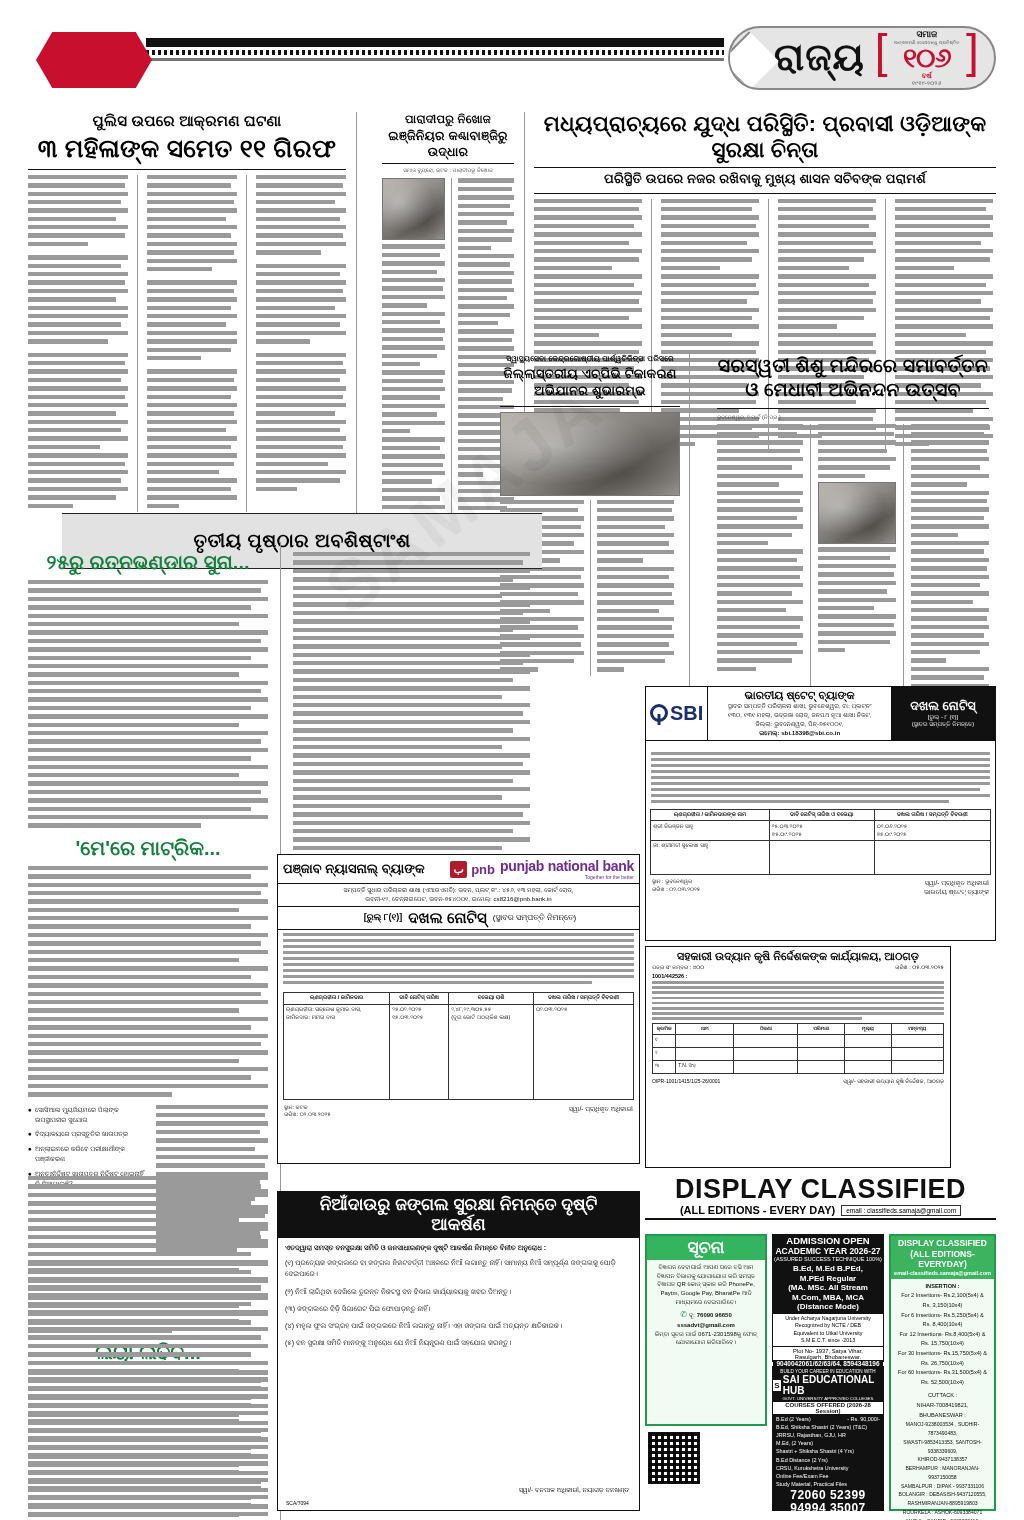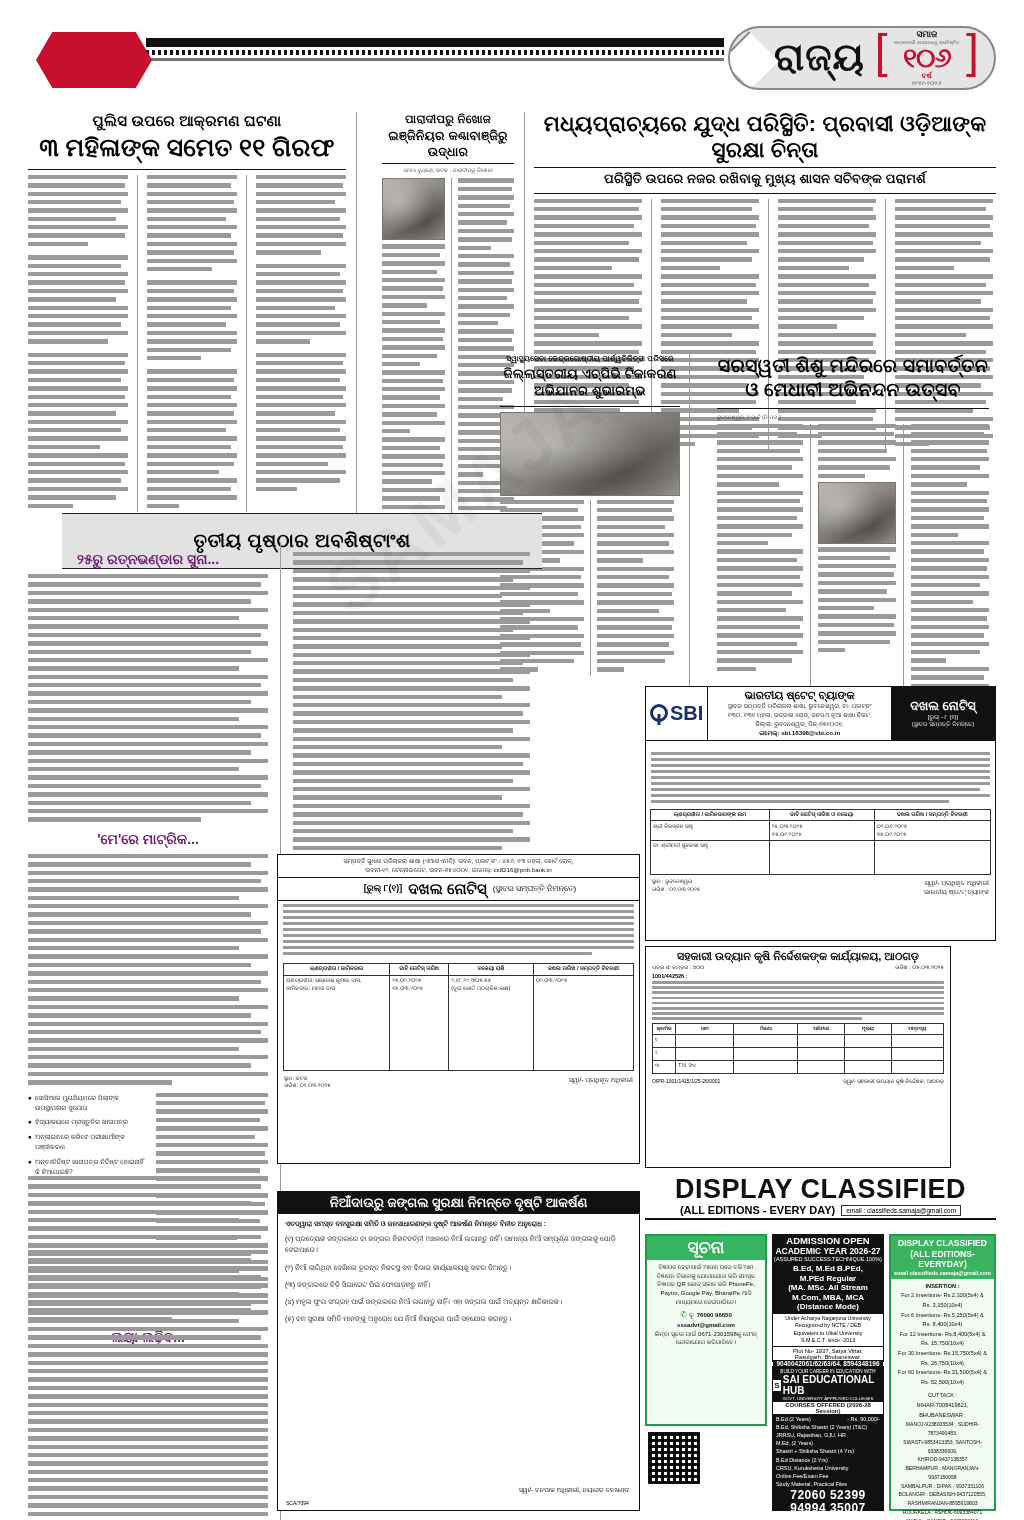--- a/index.html
+++ b/index.html
@@ -122,21 +122,21 @@
   .sep-line { border-bottom: 1.5px solid #111; margin: 6px 0 5px; }
   .vrule { border-left: 1px solid #999; }
 
   .section-band {
     background: #e2e2e2;
     border-top: 1.5px solid #222; border-bottom: 1.5px solid #222;
     text-align: center; font-weight: bold; font-size: 19px;
     padding: 16px 0; color: #000; letter-spacing: .5px;
   }
   .sub-head {
-    font-weight: bold; font-size: 14px; color: #701a75;
+    font-weight: bold; font-size: 20px; color: #15803d;
     text-align: center; margin: 9px 0 6px;
   }
 
   .photo {
     background: linear-gradient(150deg,#b9b3ad 0%, #8d8a86 40%, #6f6b66 70%, #a9a49e 100%);
     border: 1px solid #777;
     position: relative; overflow: hidden;
   }
   .photo:after {
     content:""; position:absolute; inset:0;
@@ -240,21 +240,21 @@
         <div class="dates">୧୯୧୯-୨୦୨୬</div>
       </div>
     </div>
   </div>
 
   <div class="body-wrap">
     <div style="display:flex; gap:10px; align-items:flex-start;">
 
       <div style="width:318px;">
         <div class="hl-main kicker">ପୁଲିସ ଉପରେ ଆକ୍ରମଣ ଘଟଣା</div>
-        <div class="hl-main bighead" style="margin-top:2px;font-family:Liberation Serif, serif;">୩ ମହିଳାଙ୍କ ସମେତ ୧୧ ଗିରଫ</div>
+        <div class="hl-main bighead" style="margin-top:2px;">୩ ମହିଳାଙ୍କ ସମେତ ୧୧ ଗିରଫ</div>
         <div class="sep-line"></div>
         <div style="display:flex; gap:9px; margin-top:3px;">
           <div class="col-text" style="width:100px;">
             <div class="ln w100"></div>
               <div class="ln w97"></div>
               <div class="ln w100"></div>
               <div class="ln w93"></div>
               <div class="ln w100"></div>
               <div class="ln w88"></div>
               <div class="ln w100"></div>
@@ -1056,20 +1056,31 @@
         <div>ତାରିଖ : ୦୨.୦୩.୨୦୨୫</div>
       </div>
       <div class="sign">
         <div>ସ୍ୱା/- ପ୍ରାଧିକୃତ ଅଧିକାରୀ</div>
         <div>ଭାରତୀୟ ଷ୍ଟେଟ୍ ବ୍ୟାଙ୍କ</div>
       </div>
     </div>
   </div>
 
   <div class="ad-box" style="position:absolute; left:277px; top:828px; width:363px; height:310px;">
+    <div style="display:flex; align-items:center; padding:3px 5px; gap:5px; border-bottom:1px solid #111;">
+      <div style="font-weight:bold; font-size:13px; flex:1;">ପଞ୍ଜାବ ନ୍ୟାସନାଲ୍ ବ୍ୟାଙ୍କ</div>
+      <div class="pnb-logo">
+        <span class="pnb-mark">ب</span>
+        <span style="font-size:13px;font-weight:bold;color:#6f2c91;">pnb</span>
+      </div>
+      <div>
+        <div class="pnb-word">punjab national bank</div>
+        <div class="pnb-tag">Together for the better</div>
+      </div>
+    </div>
     <div class="ad-mini" style="text-align:center; padding:2px 4px; border-bottom:1px solid #111;">
       <div>ସମ୍ପତ୍ତି ସୁଧାର ପରିଚାଳନା ଶାଖା (ଏଆରଏମବି): ଭବନ, ପ୍ଲଟ୍ ନଂ.: ୪୫୬, ୧୩ ମହଲା, କୋର୍ଟ ରୋଡ୍,</div>
       <div>ଭବନୀ-୧୨, ଚେନ୍ନାଇପେଟ, ଭବନ-୭୫୪୦୦୧, ଇମେଲ୍: cs8216@pnb.bank.in</div>
     </div>
     <div style="text-align:center; padding:2px 0; border-bottom:1px solid #111; display:flex; align-items:center; justify-content:center; gap:6px;">
       <span style="font-size:9px; font-weight:bold;margin-left:23px;">[ରୁଲ୍ ୮(୧)]</span>
       <span style="font-size:15px; font-weight:bold;">ଦଖଲ ନୋଟିସ୍</span>
       <span style="font-size:8px;">(ସ୍ଥାବର ସମ୍ପତ୍ତି ନିମନ୍ତେ)</span>
     </div>
     <div style="padding:3px 5px;" class="col-text">
@@ -1174,21 +1185,21 @@
     <div style="border-bottom:2px solid #111; padding-bottom:2px;">
       <div class="disp-class-hd">DISPLAY CLASSIFIED</div>
       <div style="display:flex; align-items:center; justify-content:center; gap:6px; margin-top:1px;">
         <span class="disp-class-sub">(ALL EDITIONS - EVERY DAY)</span>
         <span class="email-chip">email : classifieds.samaja@gmail.com</span>
       </div>
     </div>
   </div>
 
   <div class="ad-box" style="position:absolute; left:277px; top:1165px; width:363px; height:320px;">
-    <div class="blk-hd" style="font-size:13px; padding:3px 16px;">ନିଆଁଦାଉରୁ ଜଙ୍ଗଲ ସୁରକ୍ଷା ନିମନ୍ତେ ଦୃଷ୍ଟି ଆକର୍ଷଣ</div>
+    <div class="blk-hd" style="font-size:17px; padding:3px 16px;">ନିଆଁଦାଉରୁ ଜଙ୍ଗଲ ସୁରକ୍ଷା ନିମନ୍ତେ ଦୃଷ୍ଟି ଆକର୍ଷଣ</div>
     <div style="padding:4px 7px; font-size:7px; line-height:1.6; color:#111;">
       <div style="font-weight:bold; margin-bottom:4px;">ଏତଦ୍ୱାରା ସମସ୍ତ ବନସୁରକ୍ଷା ସମିତି ଓ ଜନସାଧାରଣଙ୍କ ଦୃଷ୍ଟି ଆକର୍ଷଣ ନିମନ୍ତେ ବିନୀତ ଅନୁରୋଧ :</div>
       <div style="margin-bottom:6px;">(୧) ପ୍ରତ୍ୟେକ ଜଙ୍ଗଲରେ ବା ଜଙ୍ଗଲ ନିକଟବର୍ତ୍ତୀ ଅଞ୍ଚଳରେ ନିଆଁ ଲଗାନ୍ତୁ ନାହିଁ। ସାମାନ୍ୟ ନିଆଁ ସମ୍ପୂର୍ଣ୍ଣ ଜଙ୍ଗଲକୁ ପୋଡ଼ି ଦେଇପାରେ।</div>
       <div style="margin-bottom:6px;">(୨) ନିଆଁ ଲାଗିଥିବା ଦେଖିଲେ ତୁରନ୍ତ ନିକଟସ୍ଥ ବନ ବିଭାଗ କାର୍ଯ୍ୟାଳୟକୁ ଖବର ଦିଅନ୍ତୁ।</div>
       <div style="margin-bottom:6px;">(୩) ଜଙ୍ଗଲରେ ବିଡ଼ି ସିଗାରେଟ ପିଇ ଫୋପାଡ଼ନ୍ତୁ ନାହିଁ।</div>
       <div style="margin-bottom:6px;">(୪) ମହୁଲ ଫୁଲ ସଂଗ୍ରହ ପାଇଁ ଜଙ୍ଗଲରେ ନିଆଁ ଲଗାନ୍ତୁ ନାହିଁ। ଏହା ଜଙ୍ଗଲ ପାଇଁ ଅତ୍ୟନ୍ତ କ୍ଷତିକାରକ।</div>
       <div style="margin-bottom:6px;">(୫) ବନ ସୁରକ୍ଷା ସମିତି ମାନଙ୍କୁ ଅନୁରୋଧ ଯେ ନିଆଁ ନିୟନ୍ତ୍ରଣ ପାଇଁ ସହଯୋଗ କରନ୍ତୁ।</div>
     </div>
     <div style="position:absolute; bottom:16px; right:10px; font-size:6.5px;">ସ୍ୱା/- ବନପାଳ ଅଧିକାରୀ, ନୟାଗଡ଼ ବନଖଣ୍ଡ</div>
     <div style="position:absolute; bottom:4px; left:8px; font-size:5px;">SCA/7094</div>

